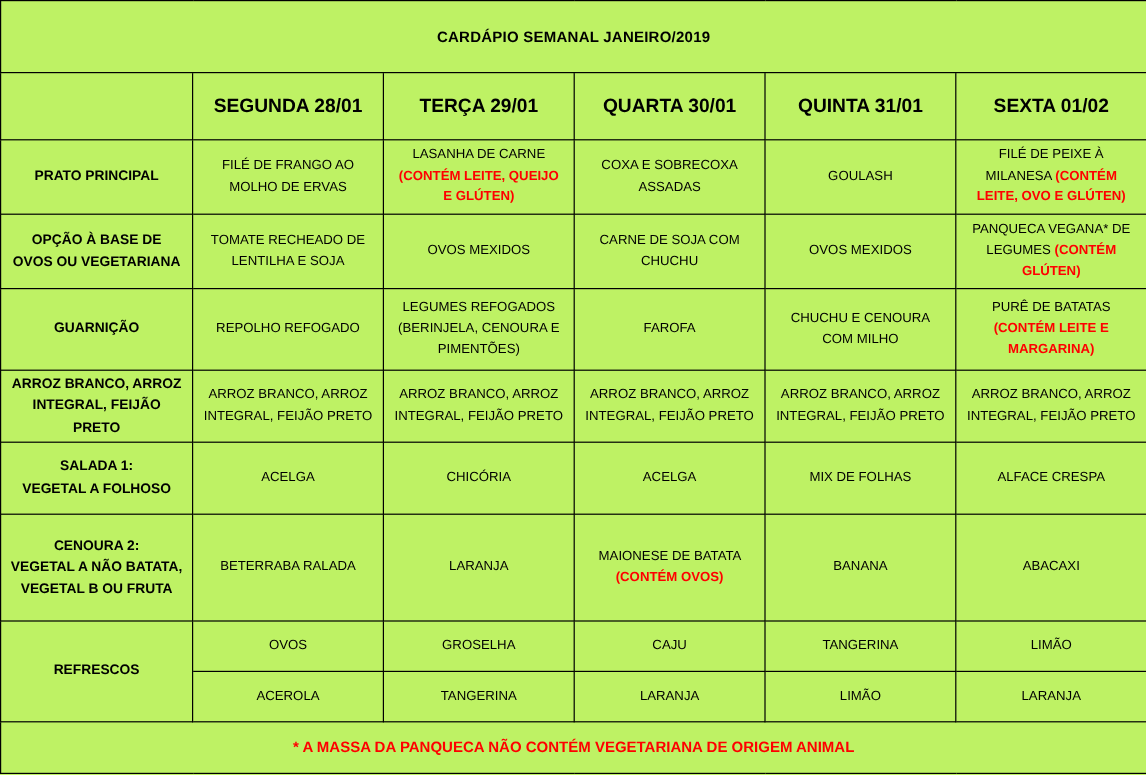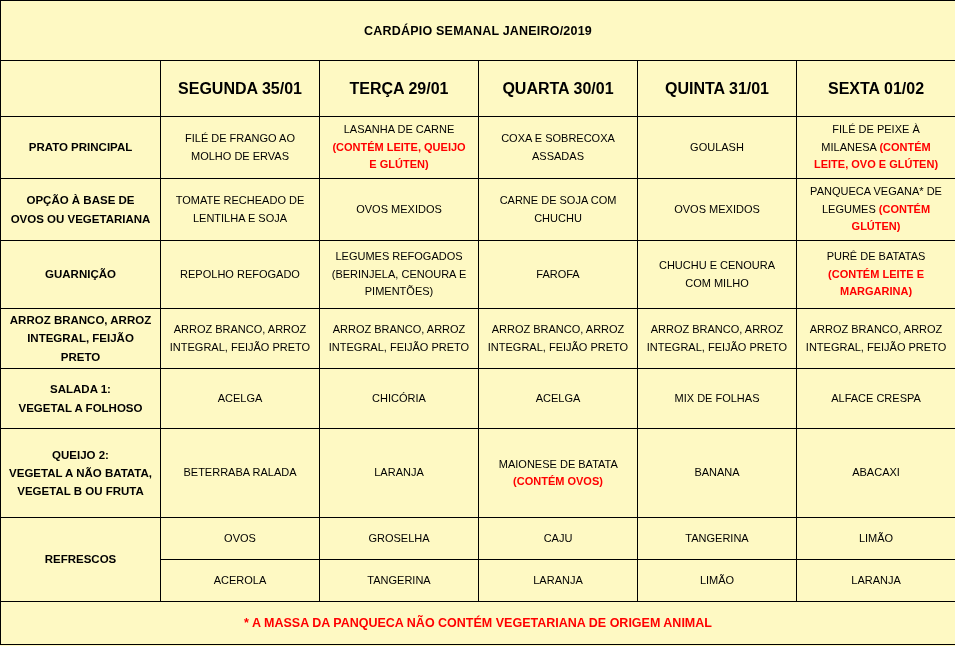--- a/index.html
+++ b/index.html
@@ -5,21 +5,21 @@
   * { margin: 0; padding: 0; box-sizing: border-box; }
   html, body {
     width: 955px;
     background: #ffffff;
     font-family: "Liberation Sans", sans-serif;
     color: #000000;
   }
   .sheet {
     width: 955px;
     height: 646px;
-    background: #fef9c3;
+    background: #bef264;
   }
   table.menu {
     width: 955px;
     border-collapse: collapse;
     table-layout: fixed;
   }
   table.menu th, table.menu td {
     border: 1px solid #000000;
     text-align: center;
     vertical-align: middle;
@@ -75,21 +75,21 @@
       <col style="width:159px">
     </colgroup>
 
     <tbody>
         <tr class="tr-title">
       <td colspan="6" class="title-cell">CARDÁPIO SEMANAL JANEIRO/2019</td>
     </tr>
 
     <tr class="tr-head">
       <th></th>
-      <th>SEGUNDA 35/01</th>
+      <th>SEGUNDA 28/01</th>
       <th>TERÇA 29/01</th>
       <th>QUARTA 30/01</th>
       <th>QUINTA 31/01</th>
       <th>SEXTA 01/02</th>
     </tr>
 
     <tr class="tr-r0">
       <th class="row-label">
         <div>PRATO PRINCIPAL</div>
         <div></div>
@@ -219,21 +219,21 @@
         <span class="warn"></span>
       </td>
       <td class="menu-cell">
         <span>ALFACE CRESPA</span>
         <span class="warn"></span>
       </td>
     </tr>
 
     <tr class="tr-r5">
       <th class="row-label">
-        <div>QUEIJO 2:</div>
+        <div>CENOURA 2:</div>
         <div>VEGETAL A NÃO BATATA, VEGETAL B OU FRUTA</div>
       </th>
       <td class="menu-cell">
         <span>BETERRABA RALADA</span>
         <span class="warn"></span>
       </td>
       <td class="menu-cell">
         <span>LARANJA</span>
         <span class="warn"></span>
       </td>

